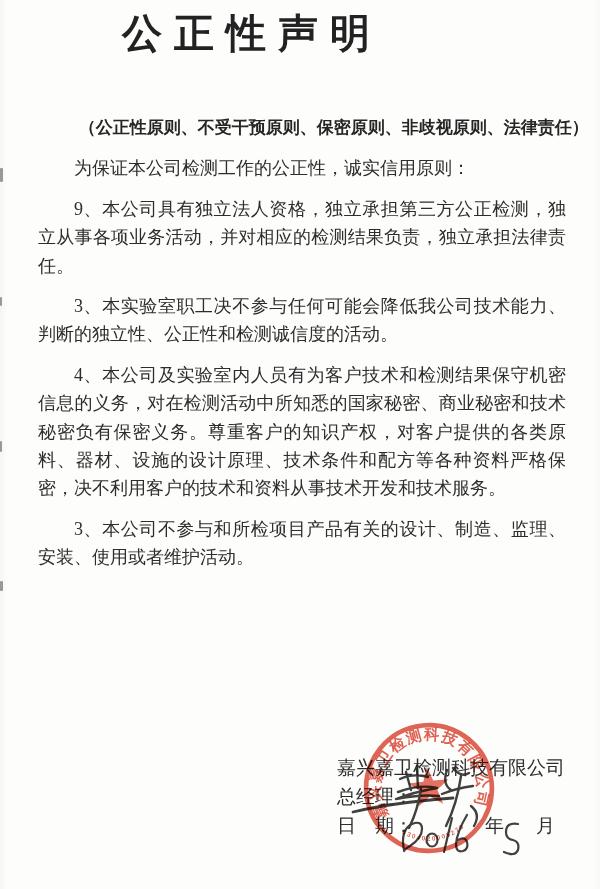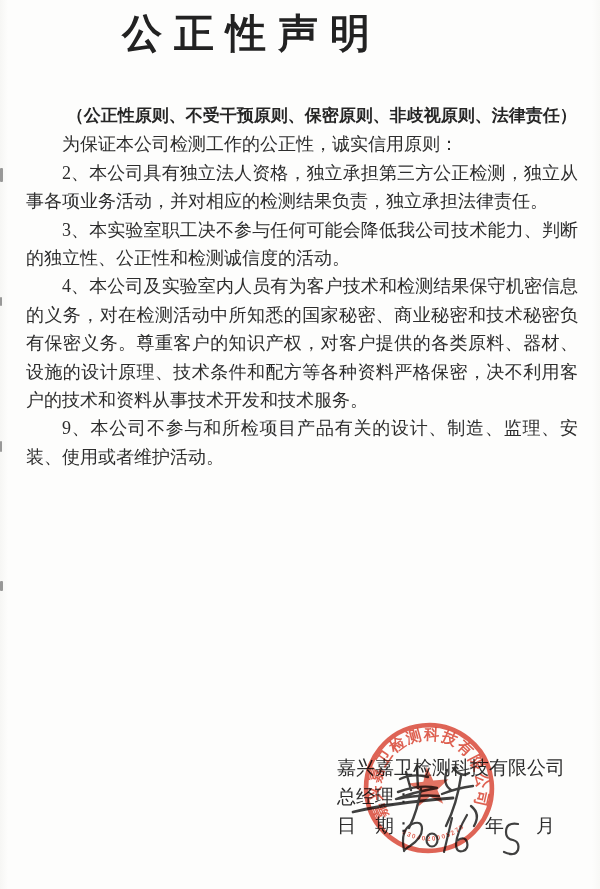--- a/index.html
+++ b/index.html
@@ -20,21 +20,21 @@
     font-size:40px;font-weight:700;
     letter-spacing:12px;padding-left:12px;box-sizing:border-box;
     color:#222;
   }
   .body-text{
     position:absolute;top:102px;left:26px;width:552px;
     font-size:18px;line-height:28.4px;
     text-align:justify;
     color:#2d2d2d;
   }
-  .body-text p{margin:0;text-indent:2em;}
+  .body-text p{margin:12px;text-indent:2em;}
   p.principles{
     font-weight:700;font-size:17px;letter-spacing:0;
     white-space:nowrap;text-indent:2.4em;color:#252525;
   }
   .signature-block{
     position:absolute;left:337px;top:753px;width:250px;
     font-size:19px;line-height:29px;color:#2d2d2d;
   }
   .signature-block .line{height:29px;white-space:nowrap;}
   .date-line .gap-year{display:inline-block;width:72px;}
@@ -61,24 +61,24 @@
 </head>
 <body>
 
 <div class="page">
 
   <div class="title">公正性声明</div>
 
   <div class="body-text">
     <p class="principles">（公正性原则、不受干预原则、保密原则、非歧视原则、法律责任）</p>
     <p>为保证本公司检测工作的公正性，诚实信用原则：</p>
-    <p>2、本公司具有独立法人资格，独立承担第三方公正检测，独立从事各项业务活动，并对相应的检测结果负责，独立承担法律责任。</p>
+    <p>9、本公司具有独立法人资格，独立承担第三方公正检测，独立从事各项业务活动，并对相应的检测结果负责，独立承担法律责任。</p>
     <p>3、本实验室职工决不参与任何可能会降低我公司技术能力、判断的独立性、公正性和检测诚信度的活动。</p>
     <p>4、本公司及实验室内人员有为客户技术和检测结果保守机密信息的义务，对在检测活动中所知悉的国家秘密、商业秘密和技术秘密负有保密义务。尊重客户的知识产权，对客户提供的各类原料、器材、设施的设计原理、技术条件和配方等各种资料严格保密，决不利用客户的技术和资料从事技术开发和技术服务。</p>
-    <p>9、本公司不参与和所检项目产品有关的设计、制造、监理、安装、使用或者维护活动。</p>
+    <p>3、本公司不参与和所检项目产品有关的设计、制造、监理、安装、使用或者维护活动。</p>
   </div>
 
   <div class="signature-block">
     <div class="line">嘉兴嘉卫检测科技有限公司</div>
     <div class="line">总经理：</div>
     <div class="line date-line"><span>日　期：</span><span class="gap-year"></span><span>年</span><span class="gap-month"></span><span>月</span></div>
   </div>
 
   <svg class="handwriting" viewBox="0 0 240 110" fill="none" stroke="#262626" stroke-linecap="round" stroke-linejoin="round" opacity="0.88">
 

